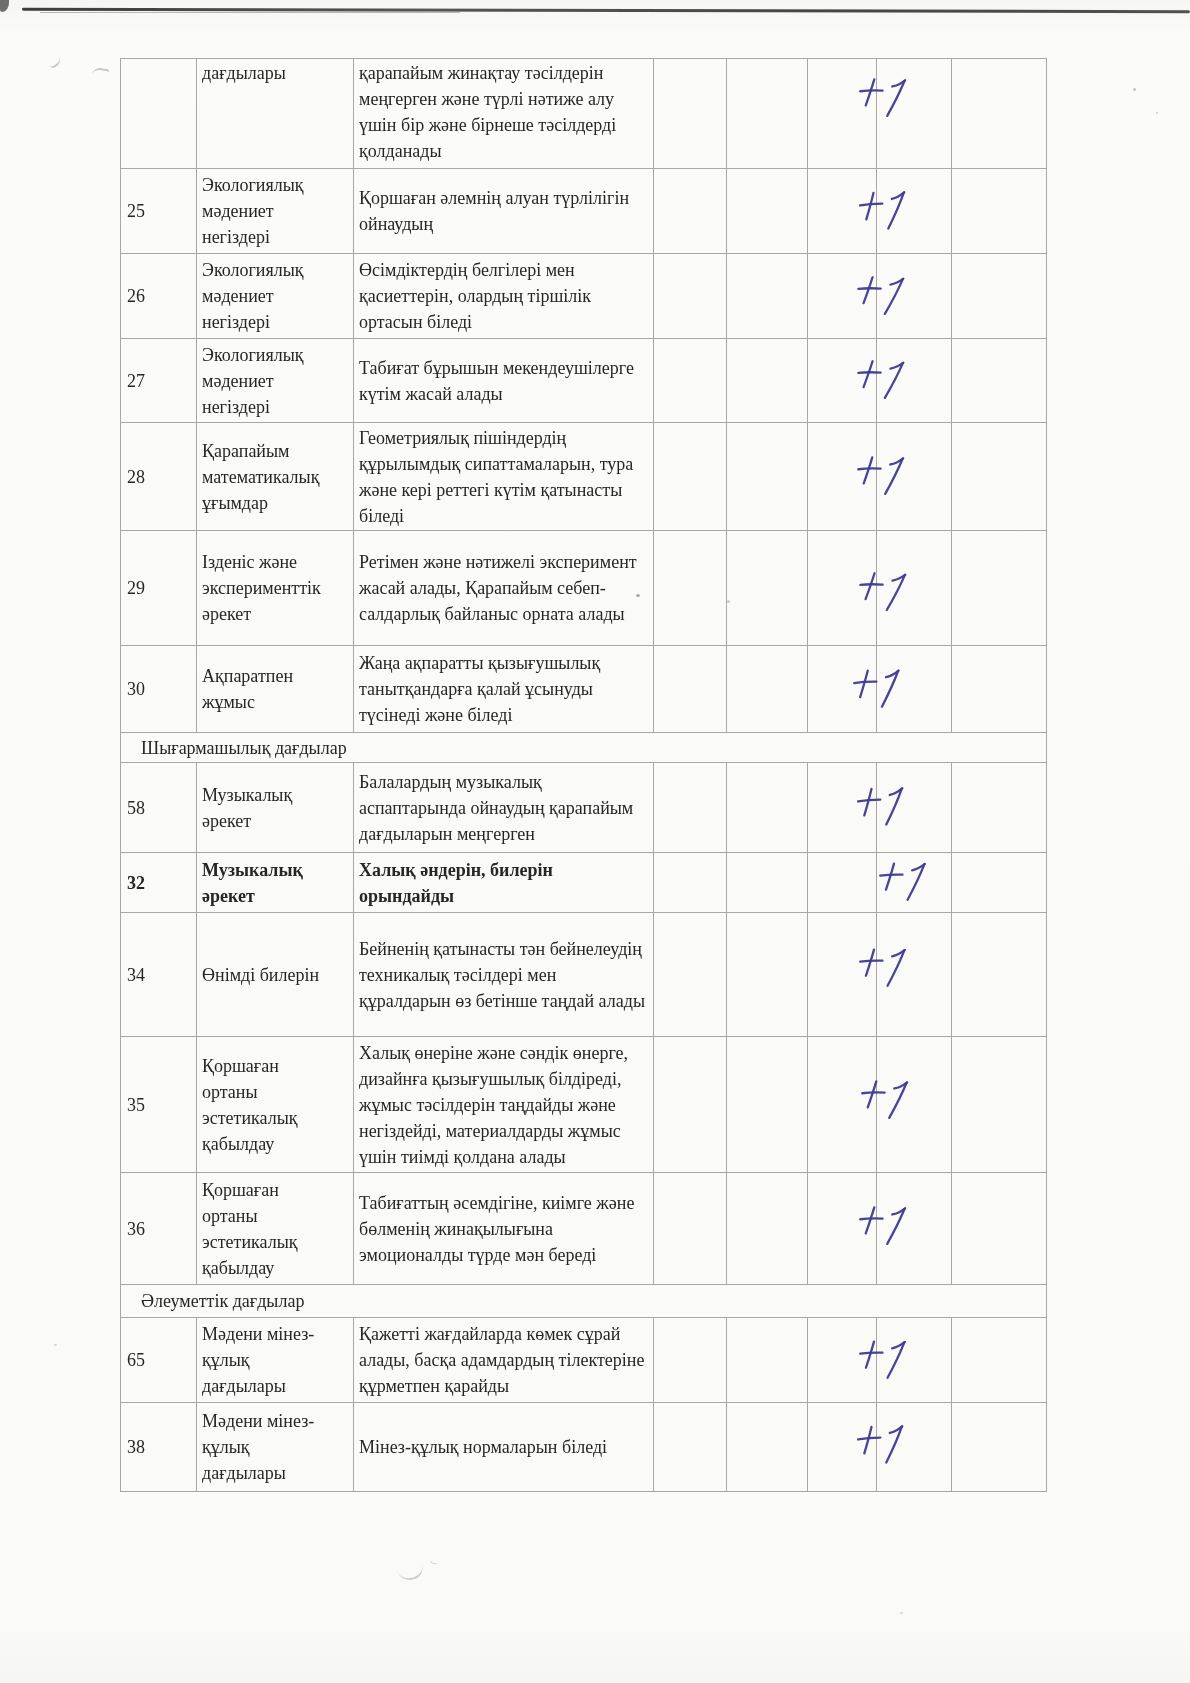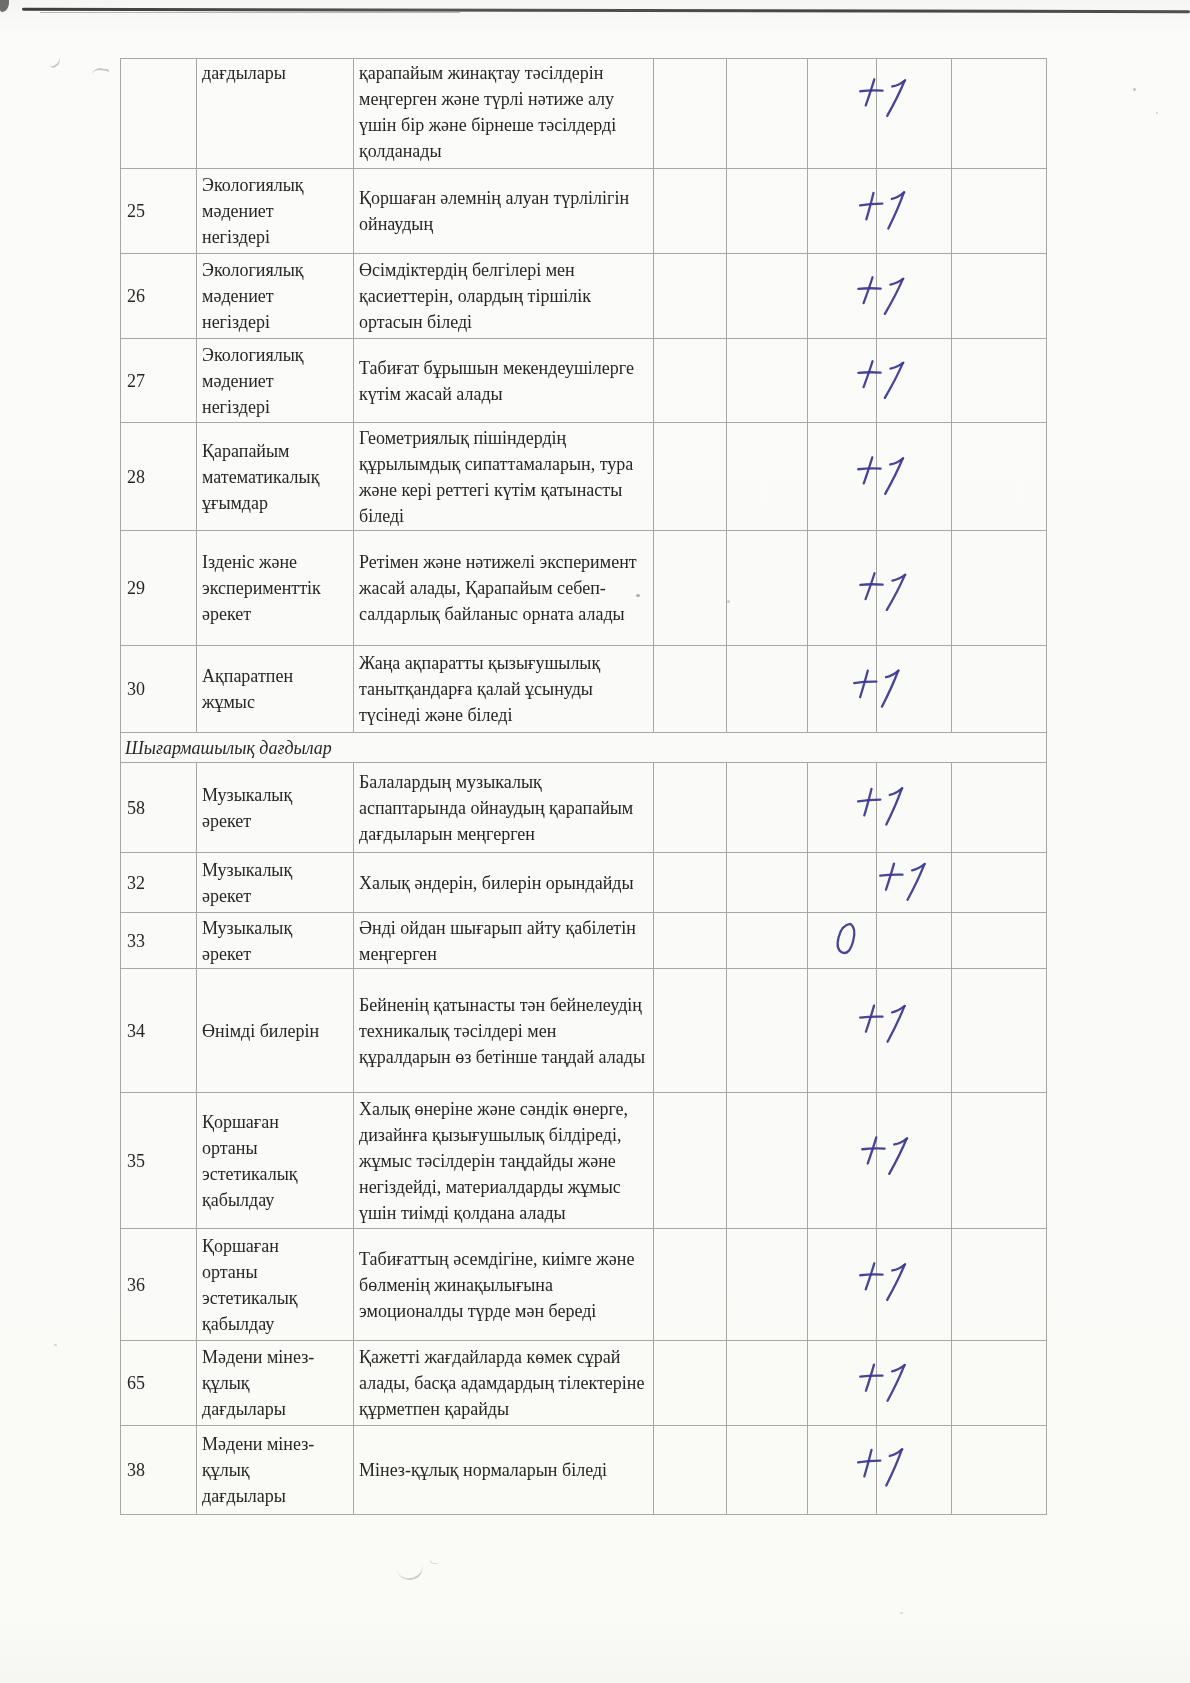--- a/index.html
+++ b/index.html
@@ -28,21 +28,21 @@
     border-radius:0 0 6px 6px;transform:rotate(20deg);}
   .speck{position:absolute;border-radius:50%;background:#ababa7;}
   
   table{position:absolute;left:120px;top:58px;width:926px;
     border-collapse:collapse;table-layout:fixed;}
   td{border:1px solid #a7a7a4;vertical-align:middle;padding:1px 5px;
     font-size:18px;line-height:26px;overflow:visible;}
   td.num-cell{padding-left:6px;vertical-align:middle;}
   td.category-cell{white-space:pre-line;}
   tr.valign-top td{vertical-align:top;}
-  td.section-cell{padding-left:4px;font-style:italic;}
+  td.section-cell{padding-left:20px;}
   td.score-cell{padding:0;}
   .mark{display:inline-block;position:relative;}
   .mark svg{display:block;}
   .mark path{fill:none;stroke:#3e3b90;stroke-width:2.4;stroke-linecap:round;
     stroke-linejoin:round;opacity:.95;}
 </style>
 </head>
 <body>
 
 <div class="corner-blot"></div>
@@ -199,47 +199,34 @@
         <td class="score-cell" style="text-align: left;"></td>
         <td class="score-cell" style="text-align: left;"></td>
         <td class="score-cell" style="text-align: left;"><span class="mark" style="transform: translate(-26px, 0px) rotate(4deg);"><svg viewBox="0 0 62 50" width="60" height="48">
               <path d="M7 24 Q17 21.5 30 20.5"></path>
               <path d="M20 10 Q18 22 14.5 38"></path>
               <path d="M52 7 Q46 13 39.5 15"></path>
               <path d="M51.5 7.5 Q47 24 38 46"></path>
             </svg></span></td>
         <td class="score-cell" style="text-align: left;"></td>
       </tr>
-      <tr style="height: 60px;">
+      <tr style="height: 60px; font-weight: bold;">
         <td class="num-cell">32</td>
         <td class="category-cell">Музыкалық
 әрекет</td>
         <td>Халық әндерін, билерін орындайды</td>
         <td class="score-cell" style="text-align: left;"></td>
         <td class="score-cell" style="text-align: left;"></td>
         <td class="score-cell" style="text-align: left;"></td>
         <td class="score-cell" style="text-align: left;"><span class="mark" style="transform: translate(-4px, 0px) rotate(6deg);"><svg viewBox="0 0 62 50" width="60" height="48">
               <path d="M7 24 Q17 21.5 30 20.5"></path>
               <path d="M20 10 Q18 22 14.5 38"></path>
               <path d="M52 7 Q46 13 39.5 15"></path>
               <path d="M51.5 7.5 Q47 24 38 46"></path>
             </svg></span></td>
-        <td class="score-cell" style="text-align: left;"></td>
-      </tr>
-      <tr style="height: 56px;">
-        <td class="num-cell">33</td>
-        <td class="category-cell">Музыкалық
-әрекет</td>
-        <td>Әнді ойдан шығарып айту қабілетін меңгерген</td>
-        <td class="score-cell" style="text-align: left;"></td>
-        <td class="score-cell" style="text-align: left;"></td>
-        <td class="score-cell" style="text-align: center;"><span class="mark" style="transform: translate(4px, 2px) rotate(10deg);"><svg viewBox="0 0 26 40" width="26" height="38">
-              <path d="M15 3.5 Q6 6 5 19.5 Q4 33 12 34.8 Q19.5 36 20.8 20.5 Q21.8 7 15 3.5"></path>
-            </svg></span></td>
-        <td class="score-cell" style="text-align: left;"></td>
         <td class="score-cell" style="text-align: left;"></td>
       </tr>
       <tr style="height: 124px;">
         <td class="num-cell">34</td>
         <td class="category-cell">Өнімді билерін</td>
         <td>Бейненің қатынасты тән бейнелеудің техникалық тәсілдері мен құралдарын өз бетінше таңдай алады</td>
         <td class="score-cell" style="text-align: left;"></td>
         <td class="score-cell" style="text-align: left;"></td>
         <td class="score-cell" style="text-align: left;"></td>
         <td class="score-cell" style="text-align: left;"><span class="mark" style="transform: translate(-24px, -6px) rotate(6deg);"><svg viewBox="0 0 62 50" width="60" height="48">
@@ -279,20 +266,23 @@
         <td class="score-cell" style="text-align: left;"></td>
         <td class="score-cell" style="text-align: left;"></td>
         <td class="score-cell" style="text-align: left;"><span class="mark" style="transform: translate(-24px, -2px) rotate(7deg);"><svg viewBox="0 0 62 50" width="60" height="48">
               <path d="M7 24 Q17 21.5 30 20.5"></path>
               <path d="M20 10 Q18 22 14.5 38"></path>
               <path d="M52 7 Q46 13 39.5 15"></path>
               <path d="M51.5 7.5 Q47 24 38 46"></path>
             </svg></span></td>
         <td class="score-cell" style="text-align: left;"></td>
       </tr>
+      <tr style="height: 33px;">
+        <td colspan="8" class="section-cell">Әлеуметтік дағдылар</td>
+      </tr>
       <tr style="height: 85px;">
         <td class="num-cell">65</td>
         <td class="category-cell">Мәдени мінез-
 құлық
 дағдылары</td>
         <td>Қажетті жағдайларда көмек сұрай алады, басқа адамдардың тілектеріне құрметпен қарайды</td>
         <td class="score-cell" style="text-align: left;"></td>
         <td class="score-cell" style="text-align: left;"></td>
         <td class="score-cell" style="text-align: left;"></td>
         <td class="score-cell" style="text-align: left;"><span class="mark" style="transform: translate(-24px, 0px) rotate(6deg);"><svg viewBox="0 0 62 50" width="60" height="48">

